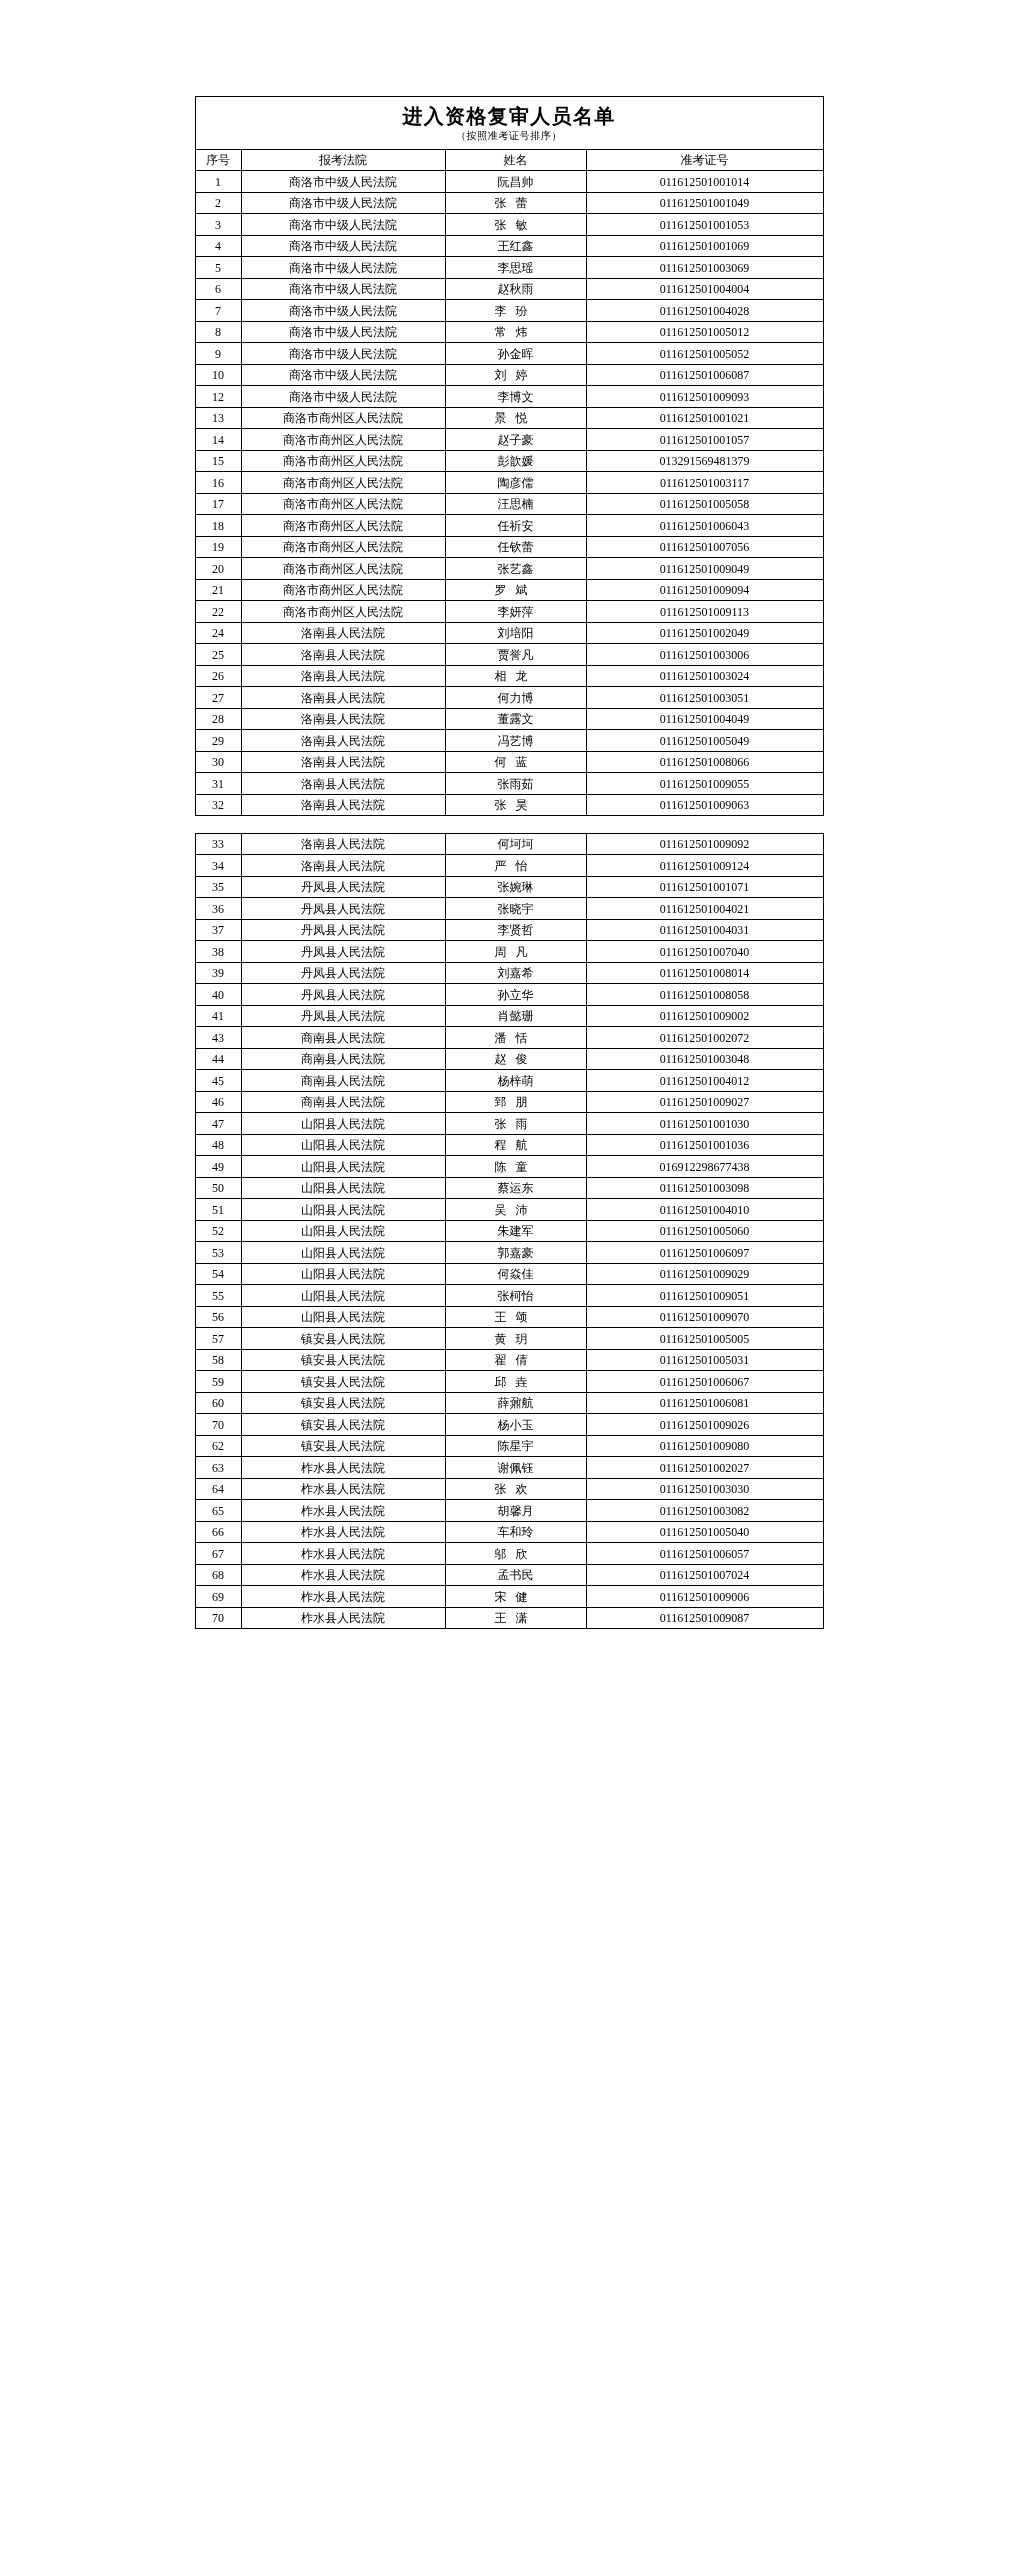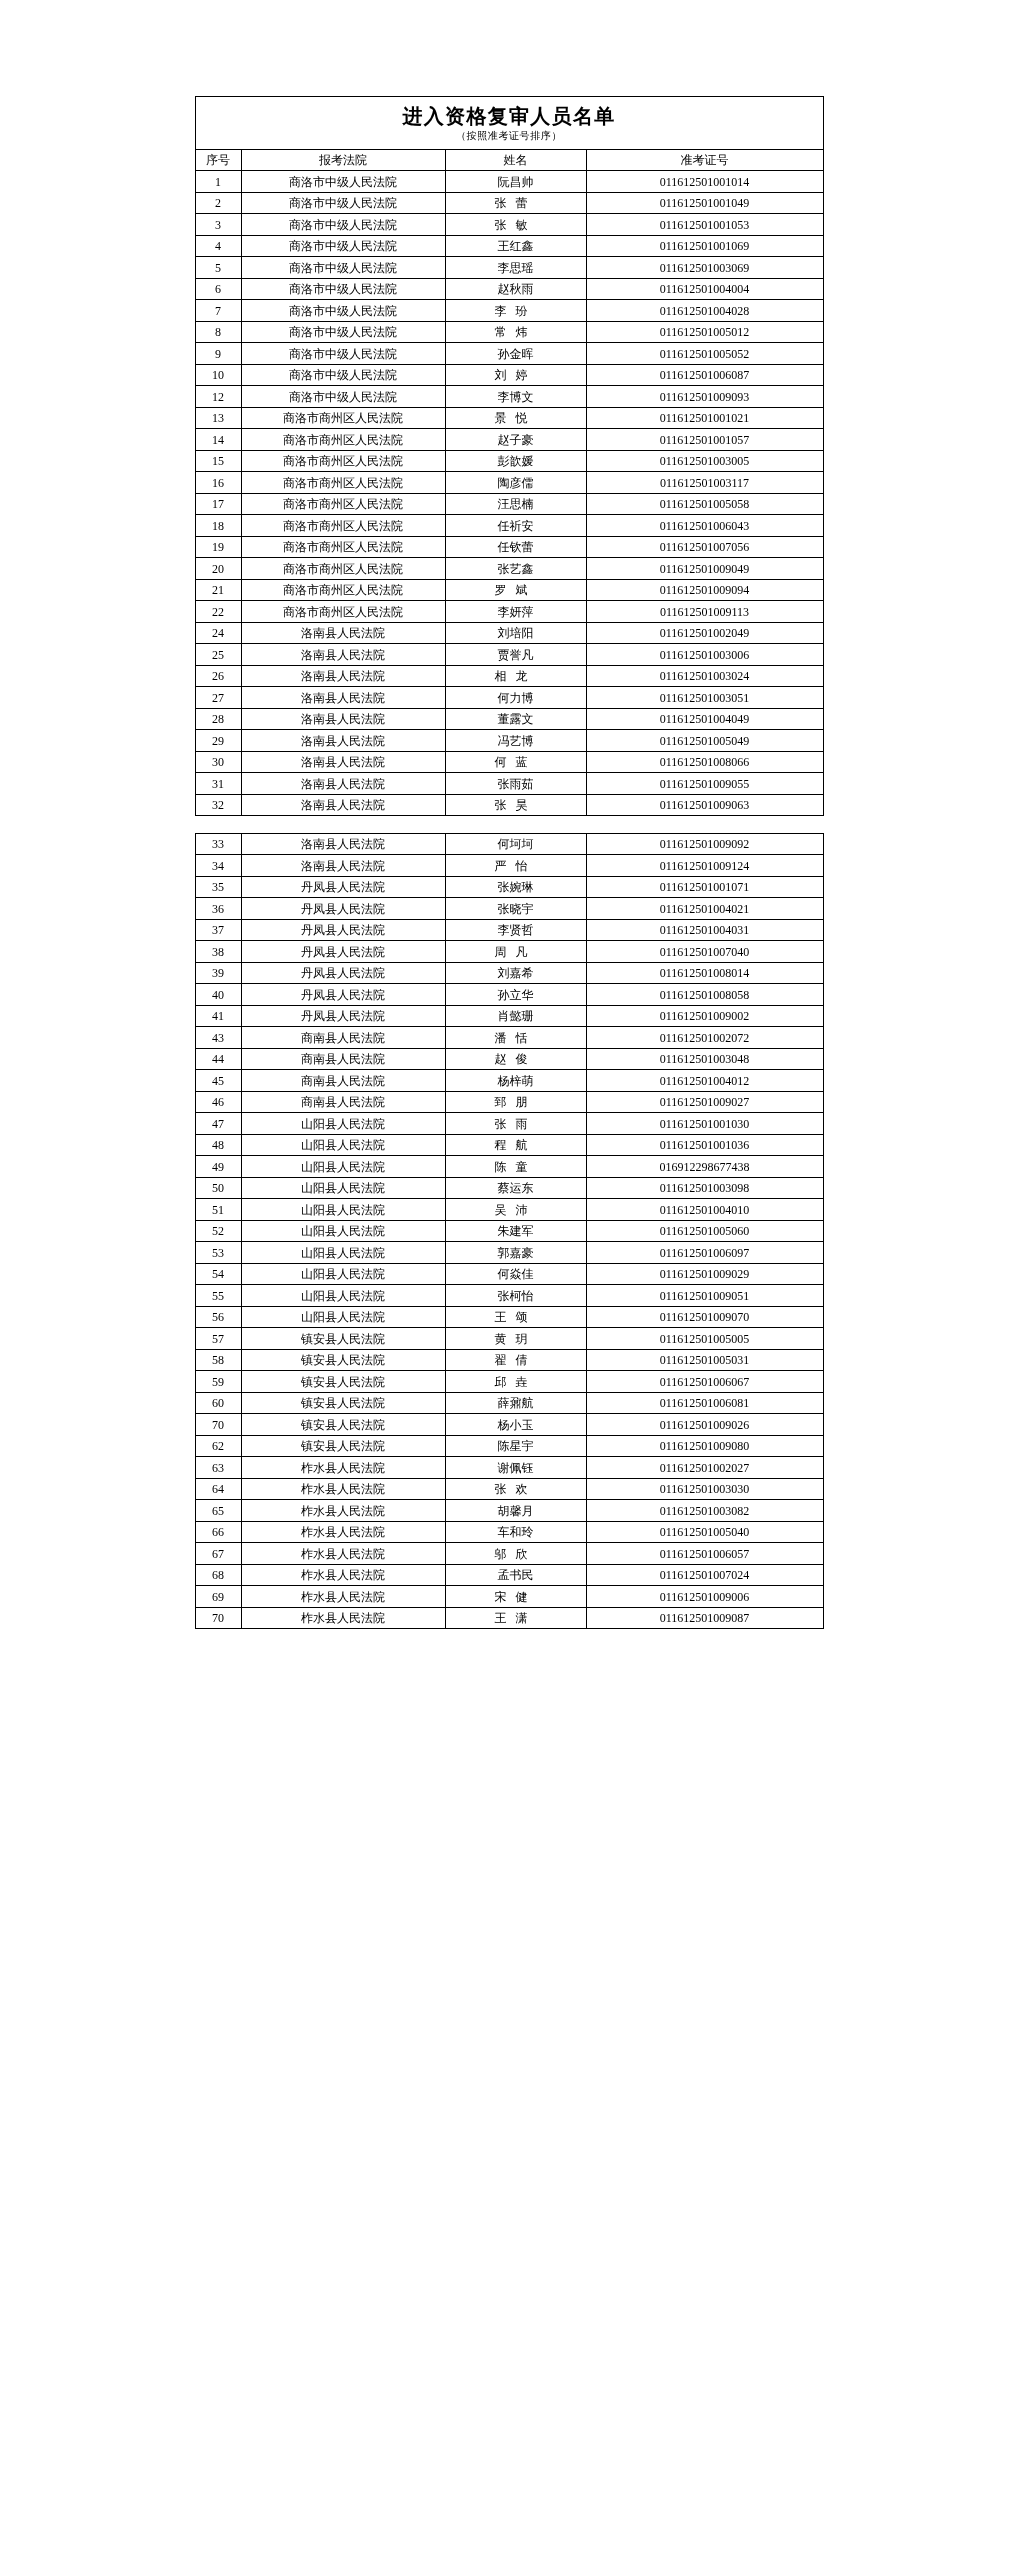--- a/index.html
+++ b/index.html
@@ -181,21 +181,21 @@
           <tr>
             <td>14</td>
             <td>商洛市商州区人民法院</td>
             <td class="name-cell">赵子豪</td>
             <td class="ticket-cell">011612501001057</td>
           </tr>
           <tr>
             <td>15</td>
             <td>商洛市商州区人民法院</td>
             <td class="name-cell">彭歆媛</td>
-            <td class="ticket-cell">011612501003005</td>
+            <td class="ticket-cell">013291569481379</td>
           </tr>
           <tr>
             <td>16</td>
             <td>商洛市商州区人民法院</td>
             <td class="name-cell">陶彦儒</td>
             <td class="ticket-cell">011612501003117</td>
           </tr>
           <tr>
             <td>17</td>
             <td>商洛市商州区人民法院</td>

